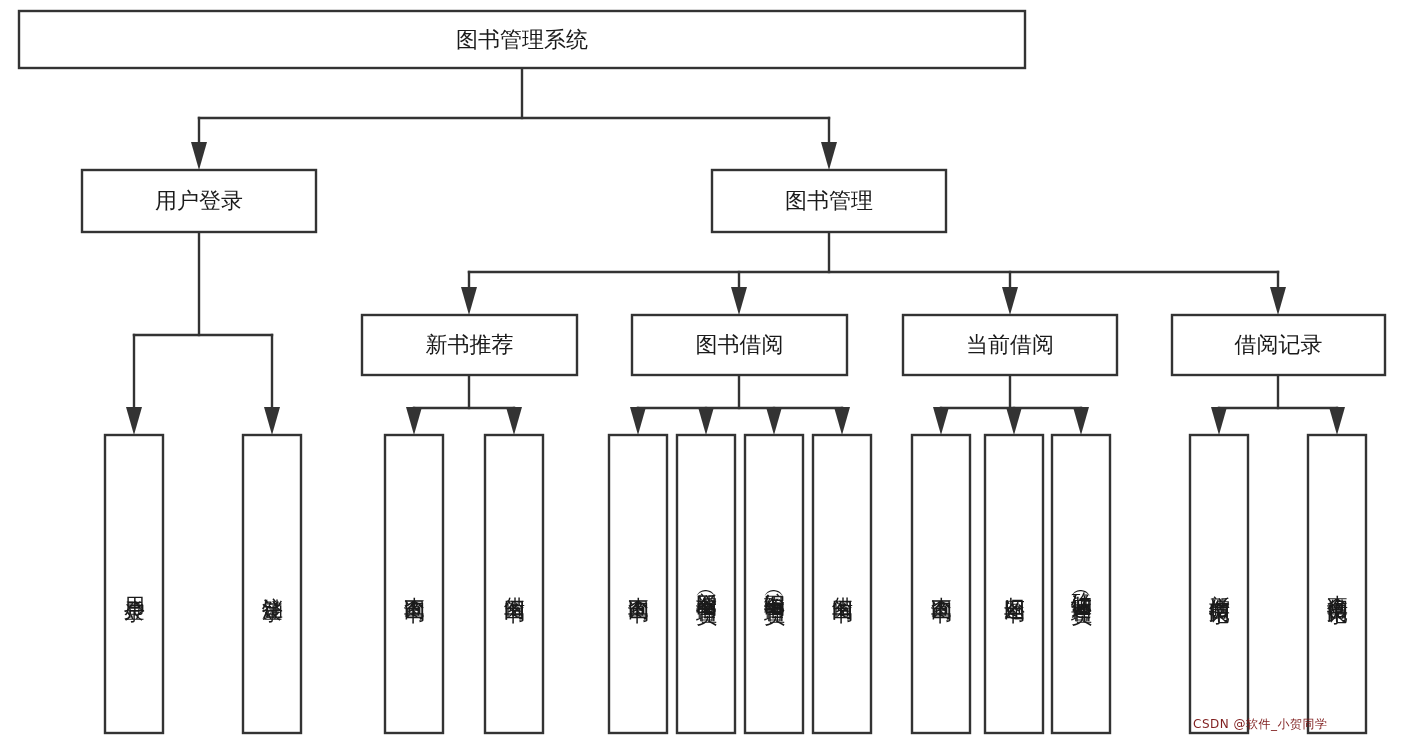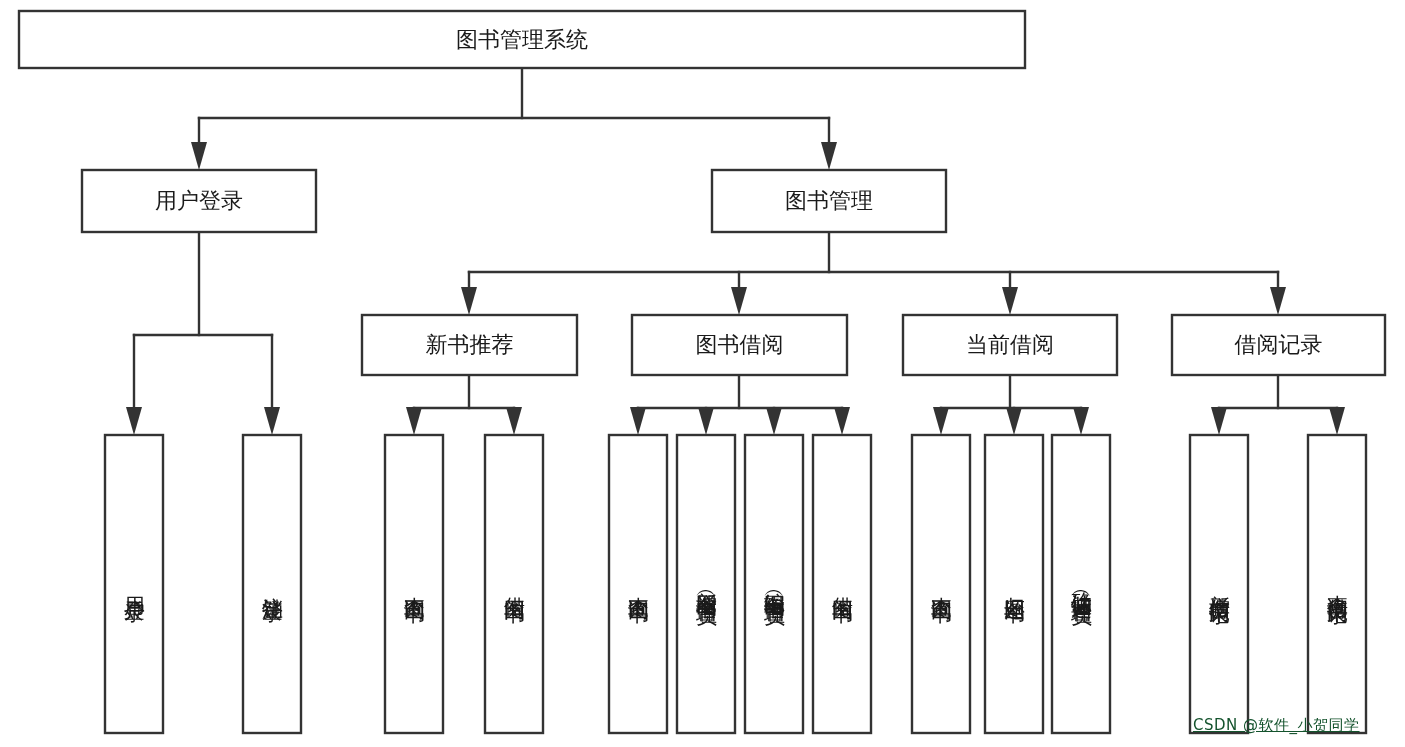--- a/index.html
+++ b/index.html
@@ -63,25 +63,24 @@
     font-size: 21px;
     line-height: 1.28;
     letter-spacing: 2px;
     color: #1a1a1a;
     white-space: nowrap;
     text-align: center;
   }
   #watermark {
     position: absolute;
     font-family: "DejaVu Sans", "Liberation Sans", sans-serif;
-    font-size: 15px;
-    color: #14532d;
+    font-size: 12px;
+    color: #7f1d1d;
     white-space: nowrap;
     letter-spacing: 0.5px;
-    text-decoration: underline;
   }
 </style>
 </head>
 <body>
 
 <div id="diagram-root">
   <svg class="flow" viewBox="0 0 1405 747" xmlns="http://www.w3.org/2000/svg">
     <g id="connector-layer">
         <g>
           <path d="M 522 68 L 522 118" class="connector"></path>

